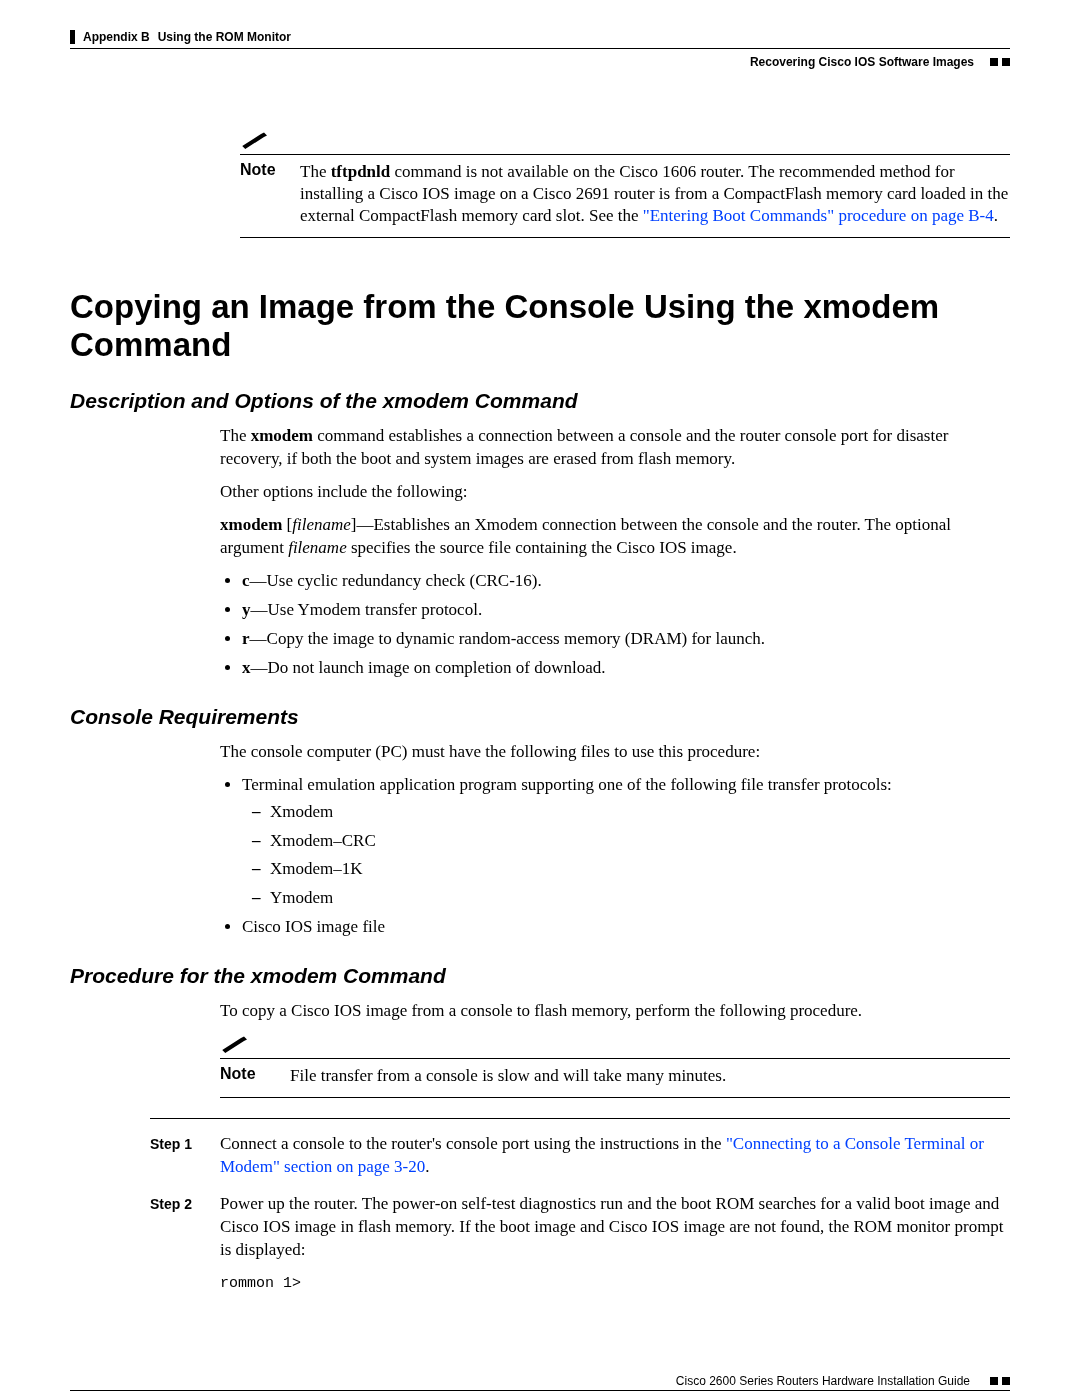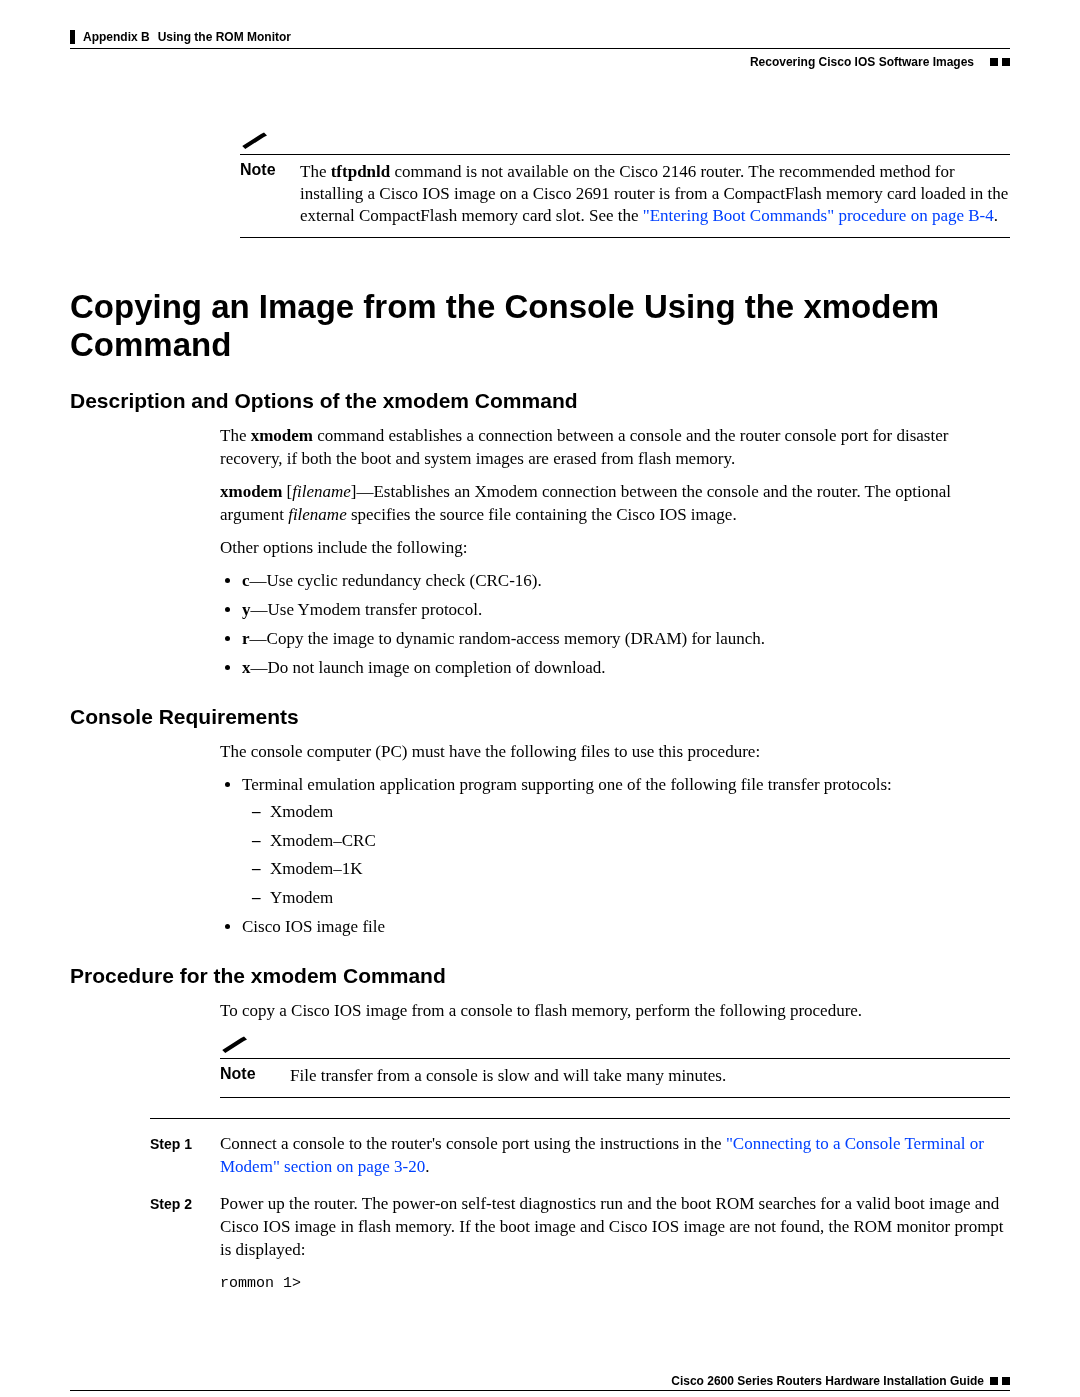--- a/index.html
+++ b/index.html
@@ -102,20 +102,21 @@
     font-family: Arial, Helvetica, sans-serif;
     font-weight: bold;
     font-size: 33px;
     margin: 50px 0 20px 0;
   }
   h2.subsection {
     font-family: Arial, Helvetica, sans-serif;
     font-weight: bold;
     font-size: 21px;
     margin: 25px 0 12px 0;
+    font-style: italic;
   }
 
   .body-indent {
     margin-left: 150px;
     font-size: 17px;
     line-height: 1.35;
   }
   .body-indent p { margin: 10px 0 10px 0; }
   .body-indent .b { font-weight: bold; }
   .body-indent .i { font-style: italic; }
@@ -181,26 +182,26 @@
     margin-left: 80px;
     margin-top: 20px;
   }
 
   .footer {
     margin-top: 80px;
   }
   .foot-guide {
     text-align: right;
     font-family: Arial, Helvetica, sans-serif;
-    font-weight: bold;
+    font-weight: normal;
     font-size: 12px;
     display: flex;
     justify-content: flex-end;
     align-items: center;
-    gap: 6px;
+    gap: 20px;
   }
   .foot-rule {
     border-top: 1px solid #000;
     margin-top: 2px;
   }
   .foot-row {
     display: flex;
     justify-content: space-between;
     align-items: center;
     margin-top: 4px;
@@ -249,37 +250,37 @@
     <div class="note-block">
       <span class="pencil-icon">
         <svg viewBox="0 0 40 24">
             <path d="M3 20 L28 4 L32 8 L7 24 Z M28 4 L32 2 L36 6 L32 8 Z" fill="#000"></path>
           </svg>
       </span>
       <div class="note-rule"></div>
       <div class="note-row">
         <div class="note-label">Note</div>
         <div class="note-text">
-          <span>The </span><span class="b">tftpdnld</span><span> command is not available on the Cisco 2146 router. The recommended method for installing a Cisco IOS image on a Cisco 2691 router is from a CompactFlash memory card loaded in the external CompactFlash memory card slot. See the </span><span class="link">"Entering Boot Commands" procedure on page B-4</span><span>.</span>
+          <span>The </span><span class="b">tftpdnld</span><span> command is not available on the Cisco 1606 router. The recommended method for installing a Cisco IOS image on a Cisco 2691 router is from a CompactFlash memory card loaded in the external CompactFlash memory card slot. See the </span><span class="link">"Entering Boot Commands" procedure on page B-4</span><span>.</span>
         </div>
       </div>
       <div class="note-rule-bottom"></div>
     </div>
 
     <h1 class="section-title">Copying an Image from the Console Using the xmodem Command</h1>
 
     <h2 class="subsection">Description and Options of the xmodem Command</h2>
     <div class="body-indent">
       <p>
         <span>The </span><span class="b">xmodem</span><span> command establishes a connection between a console and the router console port for disaster recovery, if both the boot and system images are erased from flash memory.</span>
       </p>
+      <p>Other options include the following:</p>
       <p>
         <span class="b">xmodem</span> [<span class="i">filename</span>]<span>—Establishes an Xmodem connection between the console and the router. The optional argument </span><span class="i">filename</span><span> specifies the source file containing the Cisco IOS image.</span>
       </p>
-      <p>Other options include the following:</p>
       <ul class="bullets">
         <li><span class="b">c</span><span>—Use cyclic redundancy check (CRC-16).</span></li>
         <li><span class="b">y</span><span>—Use Ymodem transfer protocol.</span></li>
         <li><span class="b">r</span><span>—Copy the image to dynamic random-access memory (DRAM) for launch.</span></li>
         <li><span class="b">x</span><span>—Do not launch image on completion of download.</span></li>
       </ul>
     </div>
 
     <h2 class="subsection">Console Requirements</h2>
     <div class="body-indent">

